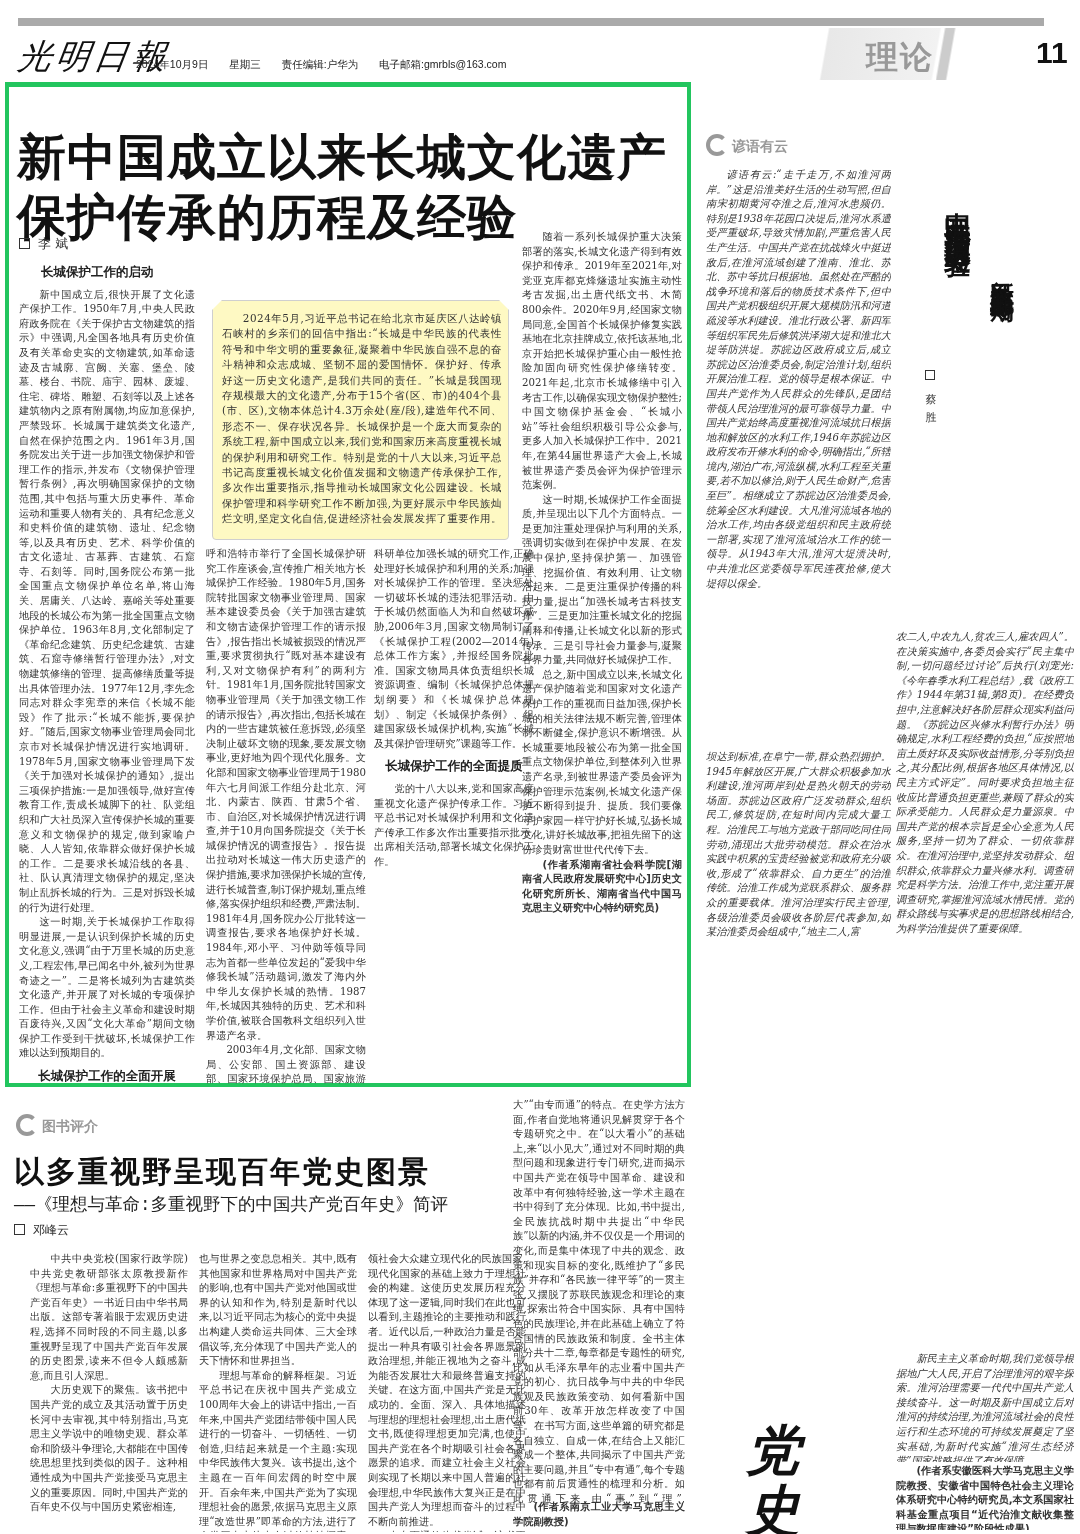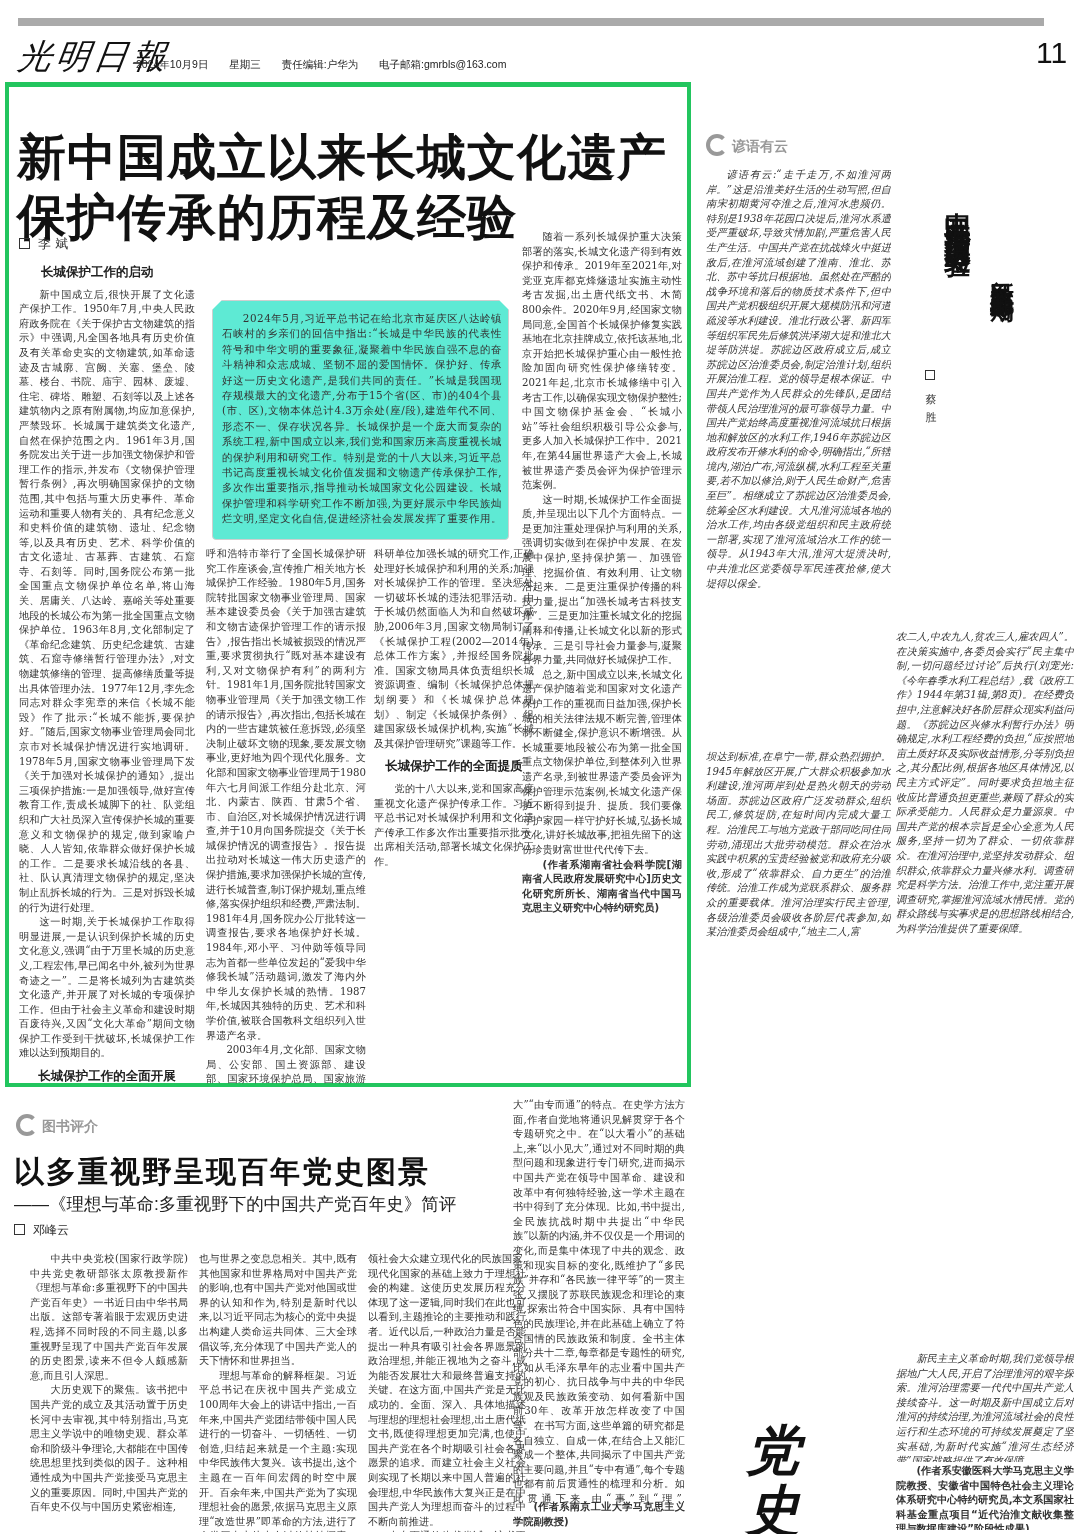--- a/index.html
+++ b/index.html
@@ -9,67 +9,72 @@
   
   .topbar { position: absolute; left: 18px; top: 18px; width: 1026px; height: 8px; background: #aaa; }
   .masthead { position: absolute; left: 18px; top: 28px; width: 1044px; height: 52px; }
   .logo { position: absolute; left: 0; top: 6px; font-family: "DejaVu Serif", serif; font-style: italic; font-size: 34px; letter-spacing: 4px; color: #111; transform: skewX(-8deg); }
   .meta { position: absolute; left: 118px; top: 30px; font-family: Liberation Sans, sans-serif; font-size: 10.5px; color: #222; word-spacing: 6px; }
   .meta span { margin-right: 12px; }
   .section-banner { position: absolute; left: 800px; top: 0px; width: 200px; height: 52px; }
   .banner-slant { position: absolute; left: 0; top: 0; width: 150px; height: 52px; background: linear-gradient(100deg, transparent 10px, #e8e8e8 12px, #f2f2f2 120px, transparent 122px); }
   .banner-slant2 { position: absolute; left: 118px; top: 0; width: 30px; height: 52px; background: linear-gradient(100deg, transparent 8px, #ccc 10px, #ccc 18px, transparent 20px); }
   .section-name { position: absolute; left: 48px; top: 8px; font-size: 32px; font-weight: bold; color: #999; letter-spacing: 2px; font-family: "DejaVu Serif", serif; }
-  .page-num { position: absolute; left: 1018px; top: 8px; font-family: "Liberation Sans", sans-serif; font-size: 30px; color: #111; }
+  .page-num { position: absolute; left: 1018px; top: 8px; font-family: "Liberation Sans", sans-serif; font-size: 30px; color: #111; font-weight: bold; }
 
   
   .feature { position: absolute; left: 5px; top: 82px; width: 686px; height: 1005px; border: 4px solid #22c55e; border-top-width: 5px; }
   .headline { position: absolute; left: 8px; top: 40px; font-family: "DejaVu Serif", serif; font-weight: bold; font-size: 49px; line-height: 60px; color: #111; letter-spacing: 1px; }
   .byline { position: absolute; left: 10px; top: 148px; font-size: 13px; color: #333; font-family: "DejaVu Serif", serif; }
   .byline .box { display: inline-block; width: 11px; height: 11px; border: 1px solid #333; margin-right: 8px; vertical-align: -1px; }
 
   .col { position: absolute; font-size: 10.2px; line-height: 14.6px; color: #333; text-align: justify; font-family: "DejaVu Serif", serif; overflow: hidden; }
   .col p { text-indent: 2em; }
   .subhead { font-family: "DejaVu Sans", sans-serif; font-weight: bold; font-size: 12.5px; color: #222; text-indent: 0 !important; padding: 8px 0 8px 22px; }
   .subhead.center { text-align: center; padding-left: 0; }
   .author-note { font-family: "DejaVu Sans", sans-serif; font-weight: bold; color: #333; }
 
-  .abstract { position: absolute; left: 208px; top: 295px; width: 297px; height: 240px; background: #5eead4; border: 1px solid #cfcfcf; border-radius: 4px; clip-path: polygon(10px 0, 287px 0, 297px 10px, 297px 240px, 0 240px, 0 10px); }
+  .abstract { position: absolute; left: 208px; top: 295px; width: 297px; height: 240px; background: #fef9c3; border: 1px solid #cfcfcf; border-radius: 4px; clip-path: polygon(10px 0, 287px 0, 297px 10px, 297px 240px, 0 240px, 0 10px); }
   .abstract p { position: absolute; left: 9px; top: 10px; width: 280px; font-size: 10.4px; line-height: 15.4px; color: #333; text-align: justify; text-indent: 2em; letter-spacing: 0.5px; }
 
   
   .rubric { position: absolute; font-family: "DejaVu Sans", sans-serif; font-size: 14px; font-weight: bold; color: #999; }
   .rubric .g { display: inline-block; width: 22px; height: 22px; border: 4px solid #999; border-right-color: transparent; border-radius: 50%; vertical-align: -5px; margin-right: 4px; }
   .vtitle { position: absolute; writing-mode: vertical-rl; font-family: "DejaVu Serif", serif; font-weight: bold; color: #111; }
   .vtitle.main { left: 941px; top: 192px; font-size: 26px; letter-spacing: 3px; }
   .vtitle.sub { left: 986px; top: 262px; font-size: 24px; letter-spacing: 2px; }
   .vbyline { position: absolute; left: 922px; top: 370px; writing-mode: vertical-rl; font-size: 11px; color: #333; letter-spacing: 8px; }
   .vbyline .box { display: inline-block; width: 10px; height: 10px; border: 1px solid #333; margin-bottom: 4px; }
   .rcol { font-style: italic; }
 
   
   .review-title { position: absolute; left: 14px; top: 1152px; font-family: "DejaVu Serif", serif; font-weight: bold; font-size: 30px; color: #111; letter-spacing: 2px; }
-  .review-sub { position: absolute; left: 14px; top: 1192px; font-family: Liberation Sans, sans-serif; font-size: 17.5px; color: #222; }
+  .review-sub { position: absolute; left: 14px; top: 1192px; font-family: Liberation Mono, monospace; font-size: 17.5px; color: #222; }
   .review-byline { position: absolute; left: 14px; top: 1222px; font-size: 12px; color: #333; font-family: Liberation Serif, serif; }
   .review-byline .box { display: inline-block; width: 11px; height: 11px; border: 1px solid #333; margin-right: 8px; vertical-align: -1px; }
 
   .dangshi { position: absolute; left: 700px; top: 1420px; width: 160px; text-align: center; }
   .dangshi .big { font-family: "DejaVu Serif", serif; font-size: 54px; font-style: italic; font-weight: bold; color: #111; letter-spacing: 14px; line-height: 60px; }
 </style>
 </head>
 <body>
 
 <div class="topbar"></div>
 <div class="masthead">
   <div class="logo">光明日報</div>
   <div class="meta">
     <span>2024年10月9日</span>
     <span>星期三</span>
     <span>责任编辑:户华为</span>
     <span>电子邮箱:gmrbls@163.com</span>
+  </div>
+  <div class="section-banner">
+    <div class="banner-slant"></div>
+    <div class="banner-slant2"></div>
+    <div class="section-name">理论</div>
   </div>
   <div class="page-num">11</div>
 </div>
 
 <div class="feature">
   <div class="headline">
     <div>新中国成立以来长城文化遗产</div>
     <div>保护传承的历程及经验</div>
   </div>
   <div class="byline">

